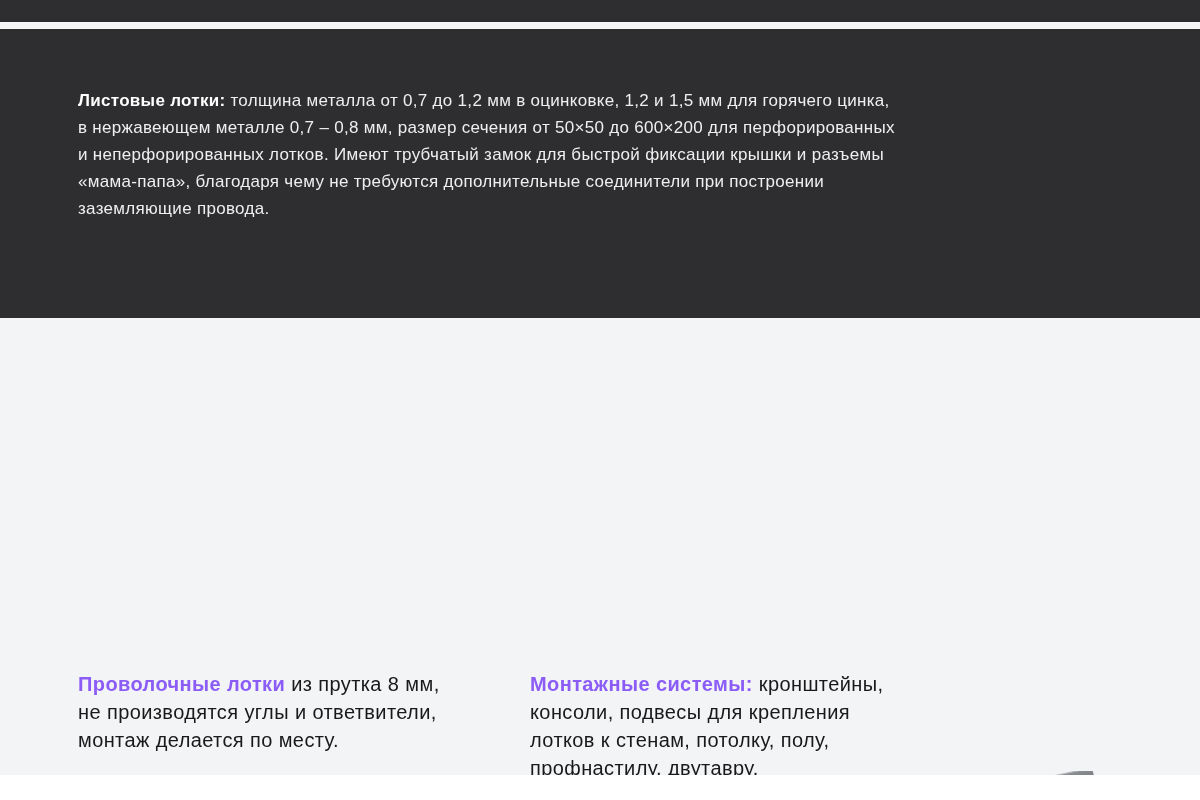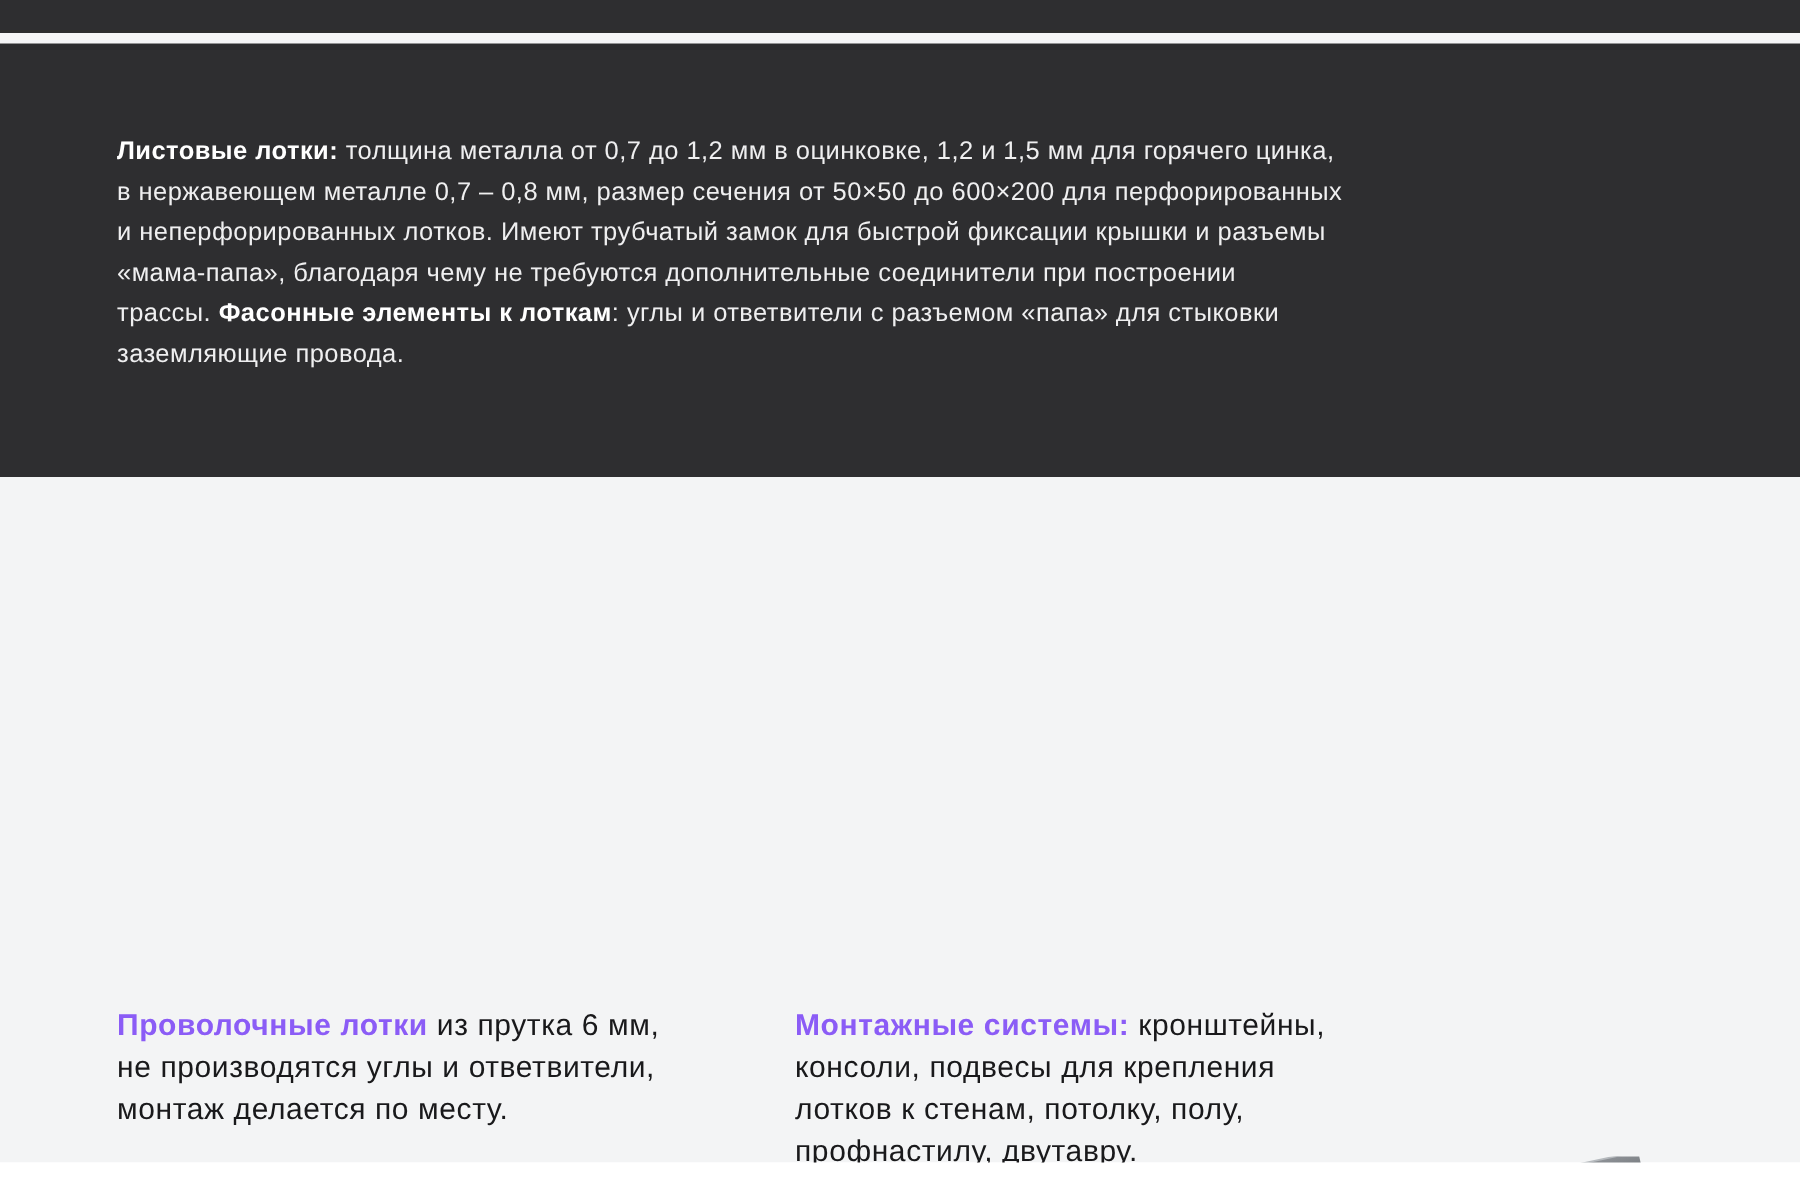--- a/index.html
+++ b/index.html
@@ -43,29 +43,28 @@
 
 <div class="topbar"></div>
 <div class="topstrip"></div>
 
 <section class="hero">
   <div class="hero-text">
     <span class="hl"><b>Листовые лотки:</b><span> толщина металла от 0,7 до 1,2 мм в оцинковке, 1,2 и 1,5 мм для горячего цинка,</span></span>
     <span class="hl">в нержавеющем металле 0,7 – 0,8 мм, размер сечения от 50×50 до 600×200 для перфорированных</span>
     <span class="hl">и неперфорированных лотков. Имеют трубчатый замок для быстрой фиксации крышки и разъемы</span>
     <span class="hl">«мама-папа», благодаря чему не требуются дополнительные соединители при построении</span>
-    <span class="hl"><span>трассы. </span><b>Фасонные элементы к лоткам</b><span>: углы и ответвители с разъемом «папа» для стыковки</span></span>
     <span class="hl">заземляющие провода.</span>
   </div>
 </section>
 
 <section class="content">
 
   <p class="para p-wire">
-    <span class="line"><b>Проволочные лотки</b><span> из прутка 6 мм,</span></span>
+    <span class="line"><b>Проволочные лотки</b><span> из прутка 8 мм,</span></span>
     <span class="line">не производятся углы и ответвители,</span>
     <span class="line">монтаж делается по месту.</span>
   </p>
 
   <p class="para p-mount">
     <span class="line"><b>Монтажные системы:</b><span> кронштейны,</span></span>
     <span class="line">консоли, подвесы для крепления</span>
     <span class="line">лотков к стенам, потолку, полу,</span>
     <span class="line">профнастилу, двутавру.</span>
   </p>

